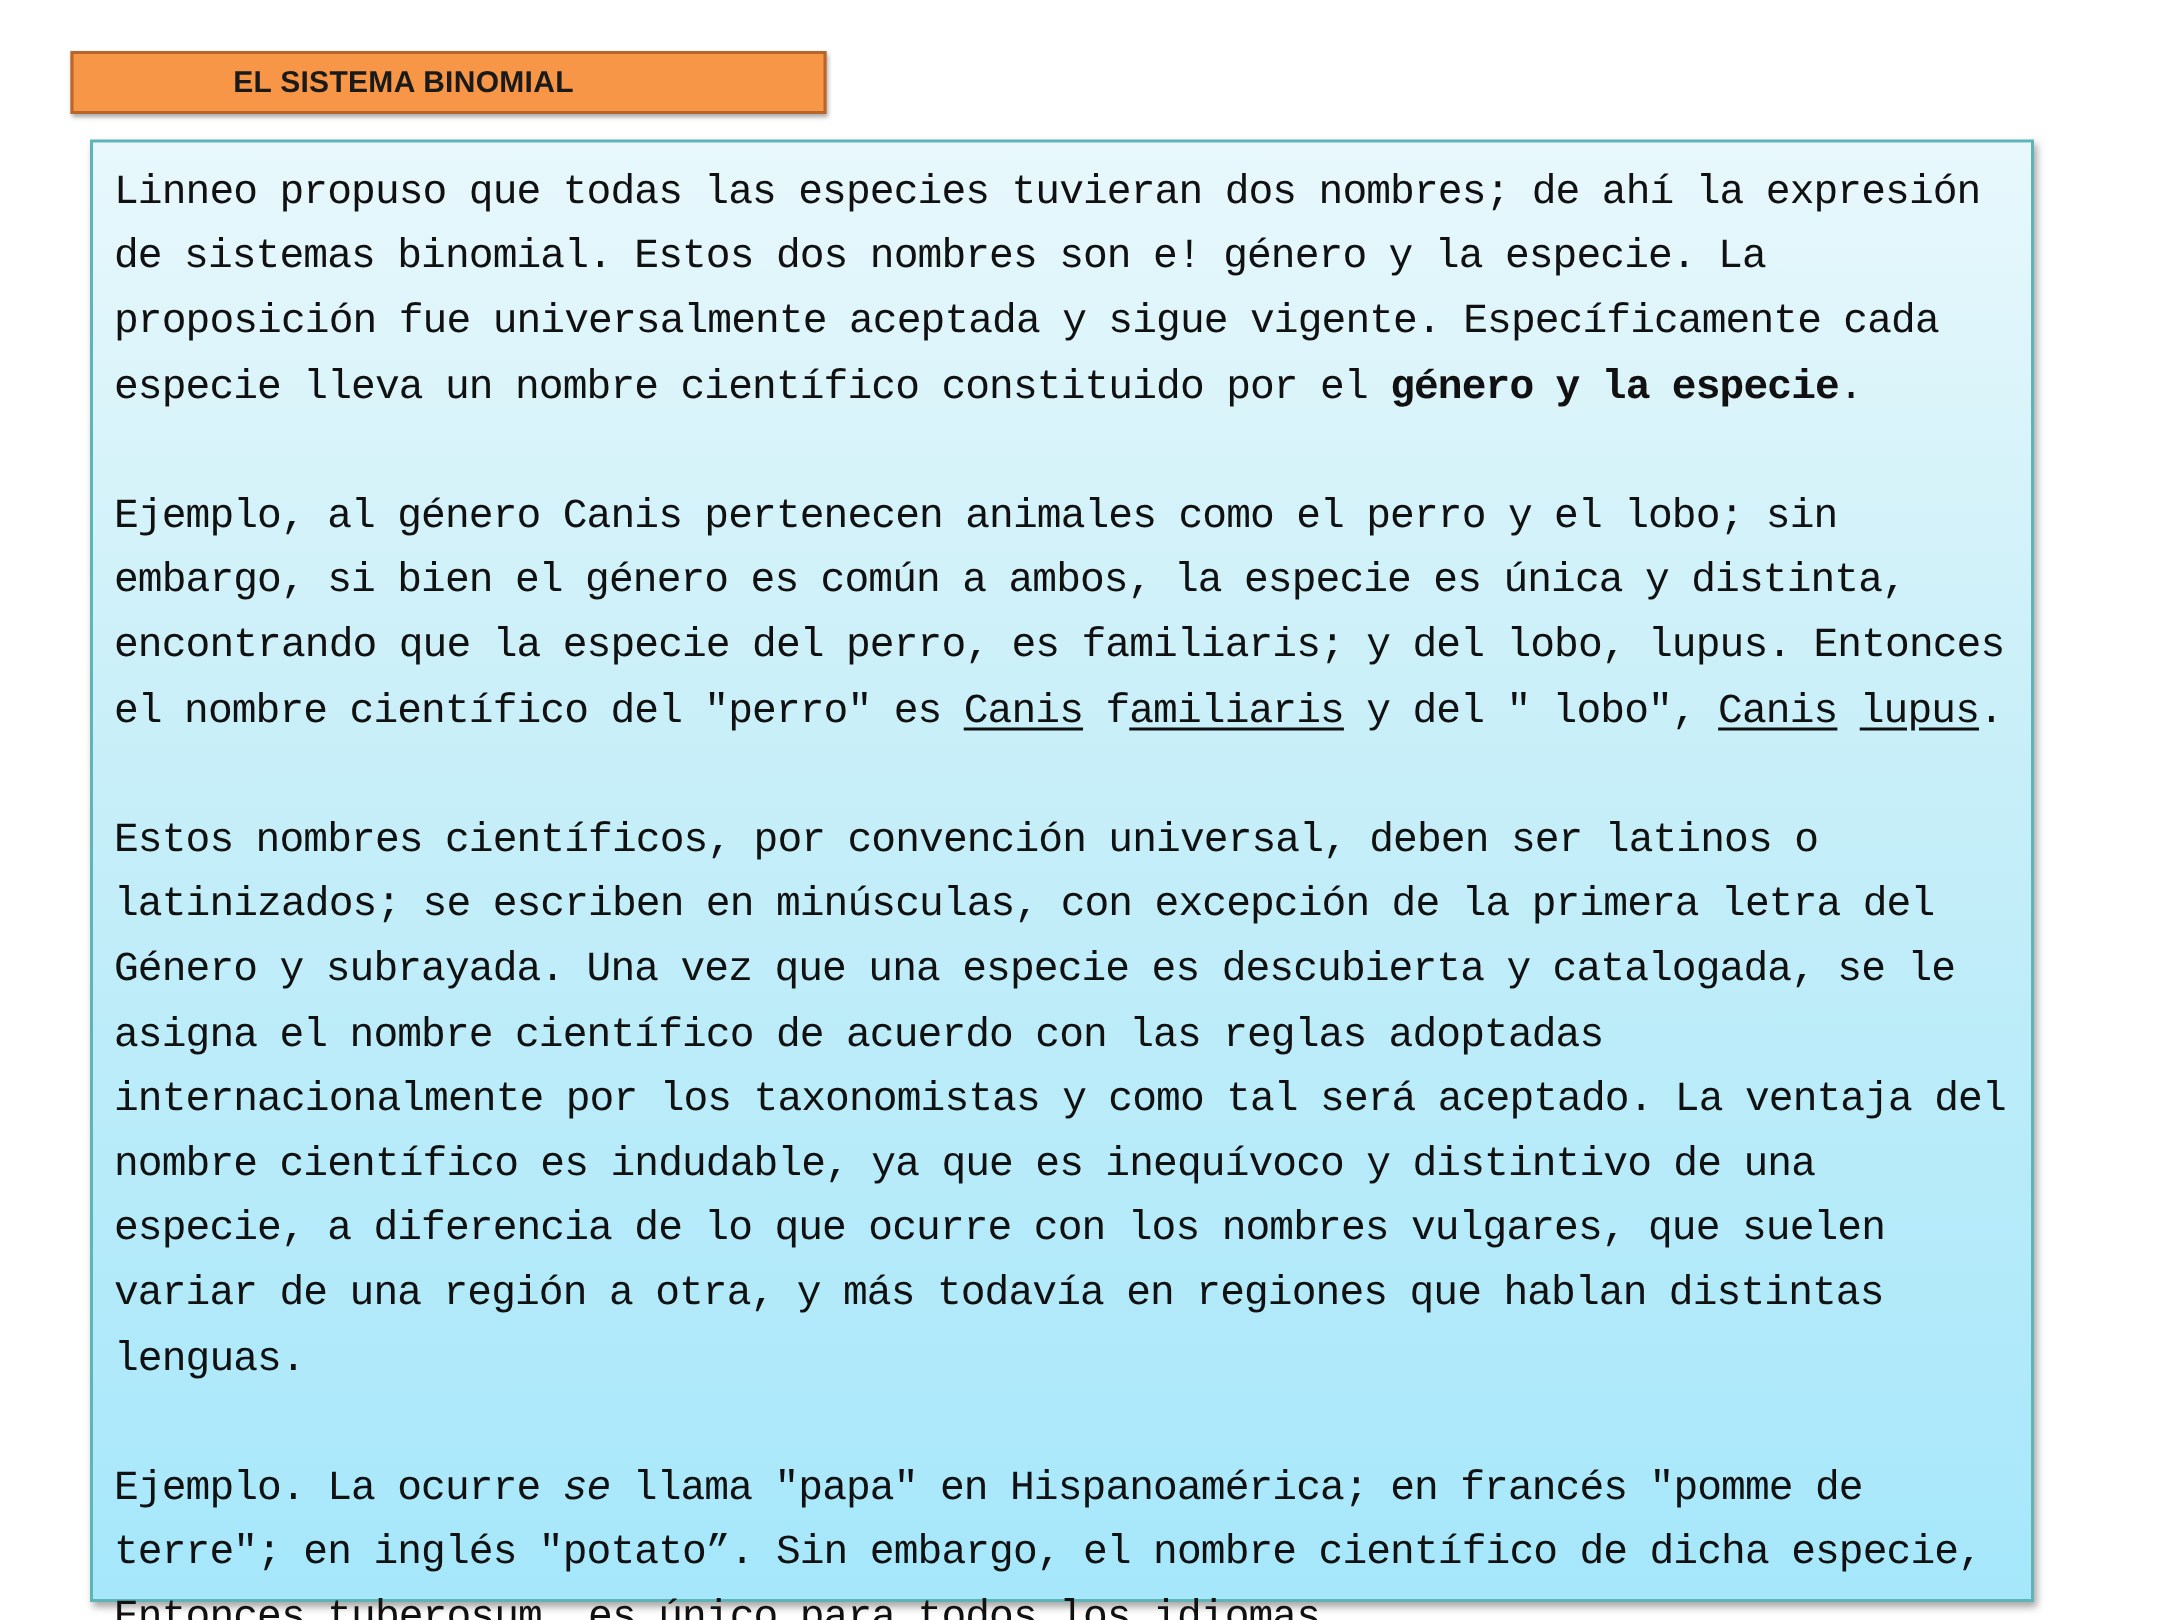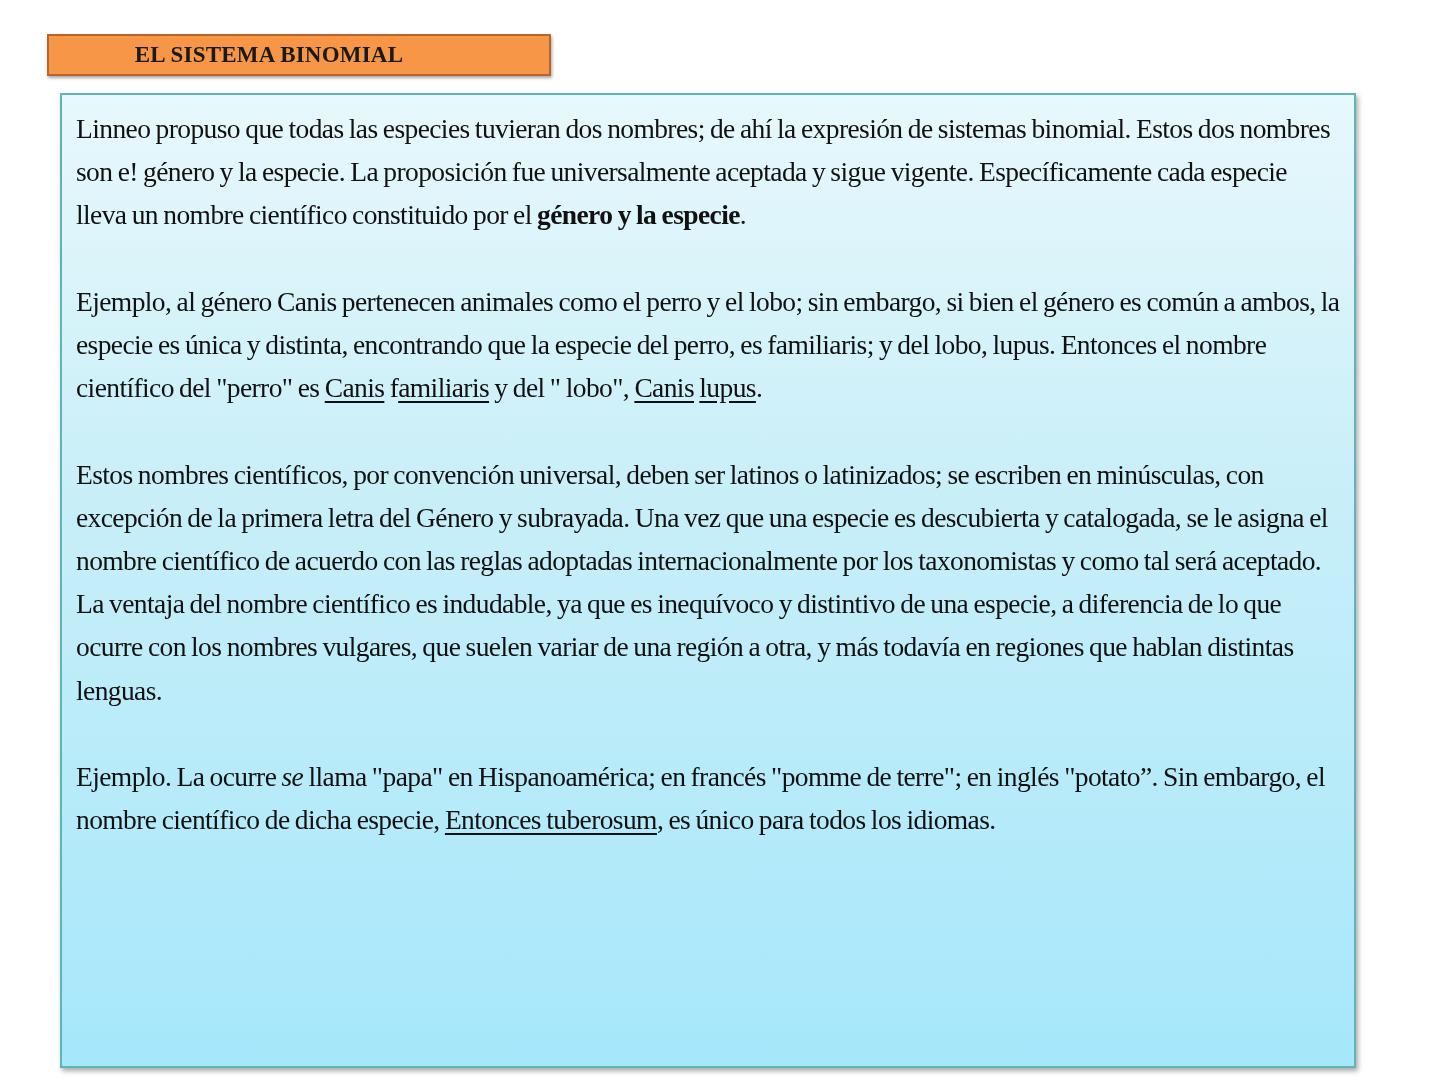--- a/index.html
+++ b/index.html
@@ -2,28 +2,28 @@
 <html><head>
 <meta charset="utf-8">
 <style>
   html, body { margin:0; padding:0; }
   body { width:1440px; height:1080px; background:#ffffff; position:relative; overflow:hidden;
          font-family:"Liberation Sans", sans-serif; }
   .title-bar { position:absolute; left:47px; top:34px; width:504px; height:42px;
                background:#f79646; border:2px solid #b7652a; box-sizing:border-box;
                box-shadow:1px 2px 3px rgba(0,0,0,0.35);
                display:flex; align-items:center; justify-content:center; }
-  .title-bar span { font-family:Liberation Serif, serif; font-weight:bold; font-size:23px;
+  .title-bar span { font-family:Liberation Sans, sans-serif; font-weight:bold; font-size:20px;
                     color:#1a1a1a; letter-spacing:0.2px; margin-left:-60px; }
   .content-box { position:absolute; left:60px; top:93px; width:1296px; height:975px;
                  box-sizing:border-box; border:2px solid #5fb5b5;
                  background:linear-gradient(to bottom, #e8f8fc 0%, #c9eff8 40%, #a6e7fb 100%);
                  box-shadow:2px 3px 5px rgba(0,0,0,0.35);
                  padding:12px 14px 0 14px; }
-  .para { font-family:Liberation Serif, serif; font-size:27.5px; line-height:43.2px;
+  .para { font-family:Liberation Mono, monospace; font-size:27.5px; line-height:43.2px;
           color:#111; margin:0 0 43.2px 0; letter-spacing:-0.6px; word-spacing:-1px; }
   .para:last-child { margin-bottom:0; }
   .u { text-decoration:underline; text-underline-offset:4px; }
   b { font-weight:bold; }
 </style>
 </head>
 <body>
 
 <div class="title-bar">
   <span>EL SISTEMA BINOMIAL</span>

